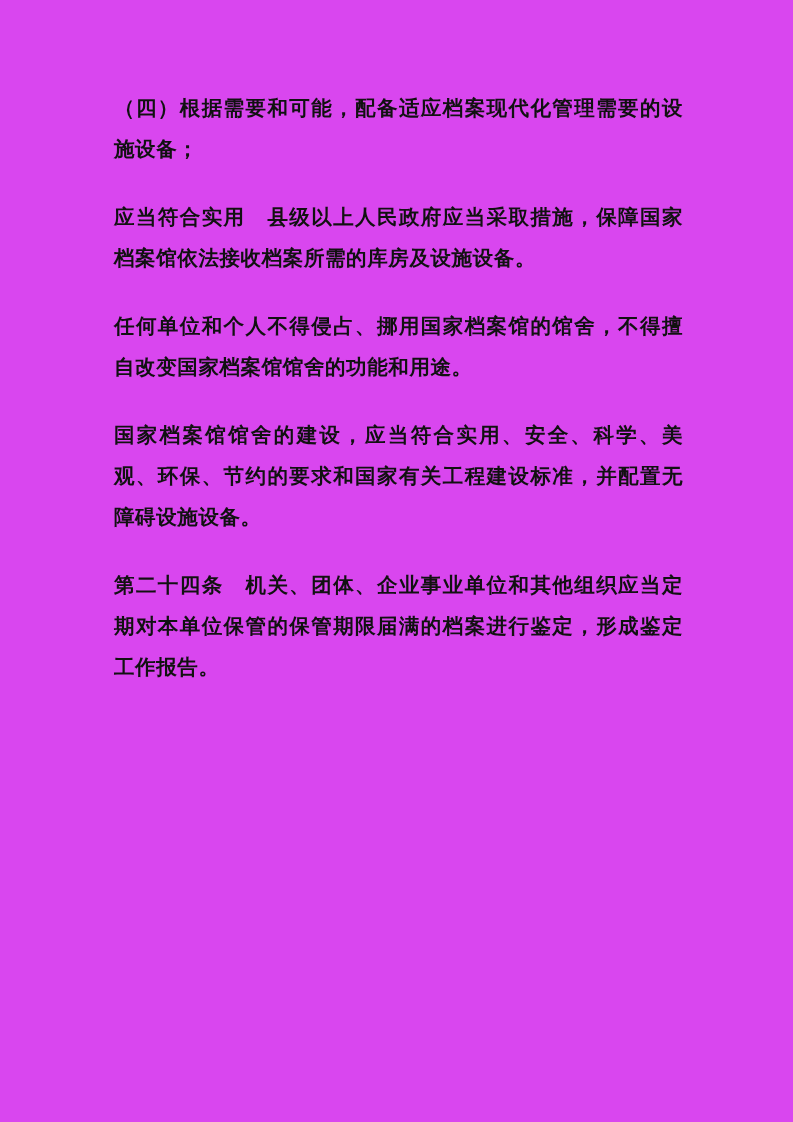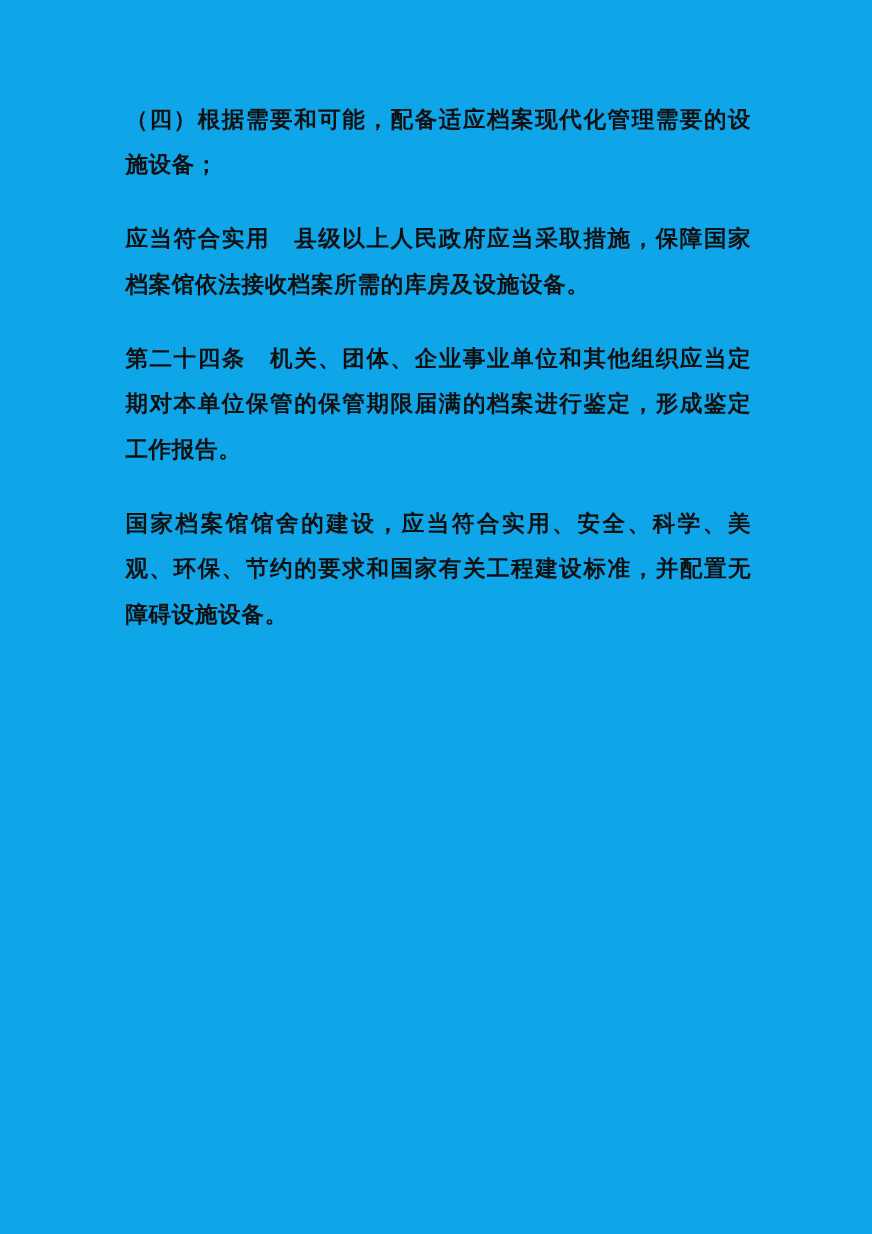--- a/index.html
+++ b/index.html
@@ -11,21 +11,21 @@
     width: 793px;
     height: 1122px;
     font-family: "DejaVu Sans", "Liberation Sans", sans-serif;
     color: #000000;
     overflow: hidden;
   }
   .page {
     position: relative;
     width: 793px;
     height: 1122px;
-    background: #0ea5e9;
+    background: #d946ef;
     box-sizing: border-box;
     padding: 88px 110px 60px 114px;
   }
   .doc-body {
     display: block;
   }
   .para {
     font-size: 20.5px;
     line-height: 41px;
     letter-spacing: 0.6px;
@@ -41,16 +41,17 @@
     margin-bottom: 0;
   }
 </style>
 </head>
 <body>
 
 <div class="page">
   <div class="doc-body">
     <p class="para">（四）根据需要和可能，配备适应档案现代化管理需要的设施设备；</p>
     <p class="para">应当符合实用　县级以上人民政府应当采取措施，保障国家档案馆依法接收档案所需的库房及设施设备。</p>
+    <p class="para">任何单位和个人不得侵占、挪用国家档案馆的馆舍，不得擅自改变国家档案馆馆舍的功能和用途。</p>
+    <p class="para">国家档案馆馆舍的建设，应当符合实用、安全、科学、美观、环保、节约的要求和国家有关工程建设标准，并配置无障碍设施设备。</p>
     <p class="para">第二十四条　机关、团体、企业事业单位和其他组织应当定期对本单位保管的保管期限届满的档案进行鉴定，形成鉴定工作报告。</p>
-    <p class="para">国家档案馆馆舍的建设，应当符合实用、安全、科学、美观、环保、节约的要求和国家有关工程建设标准，并配置无障碍设施设备。</p>
   </div>
 </div>
 
 </body></html>

